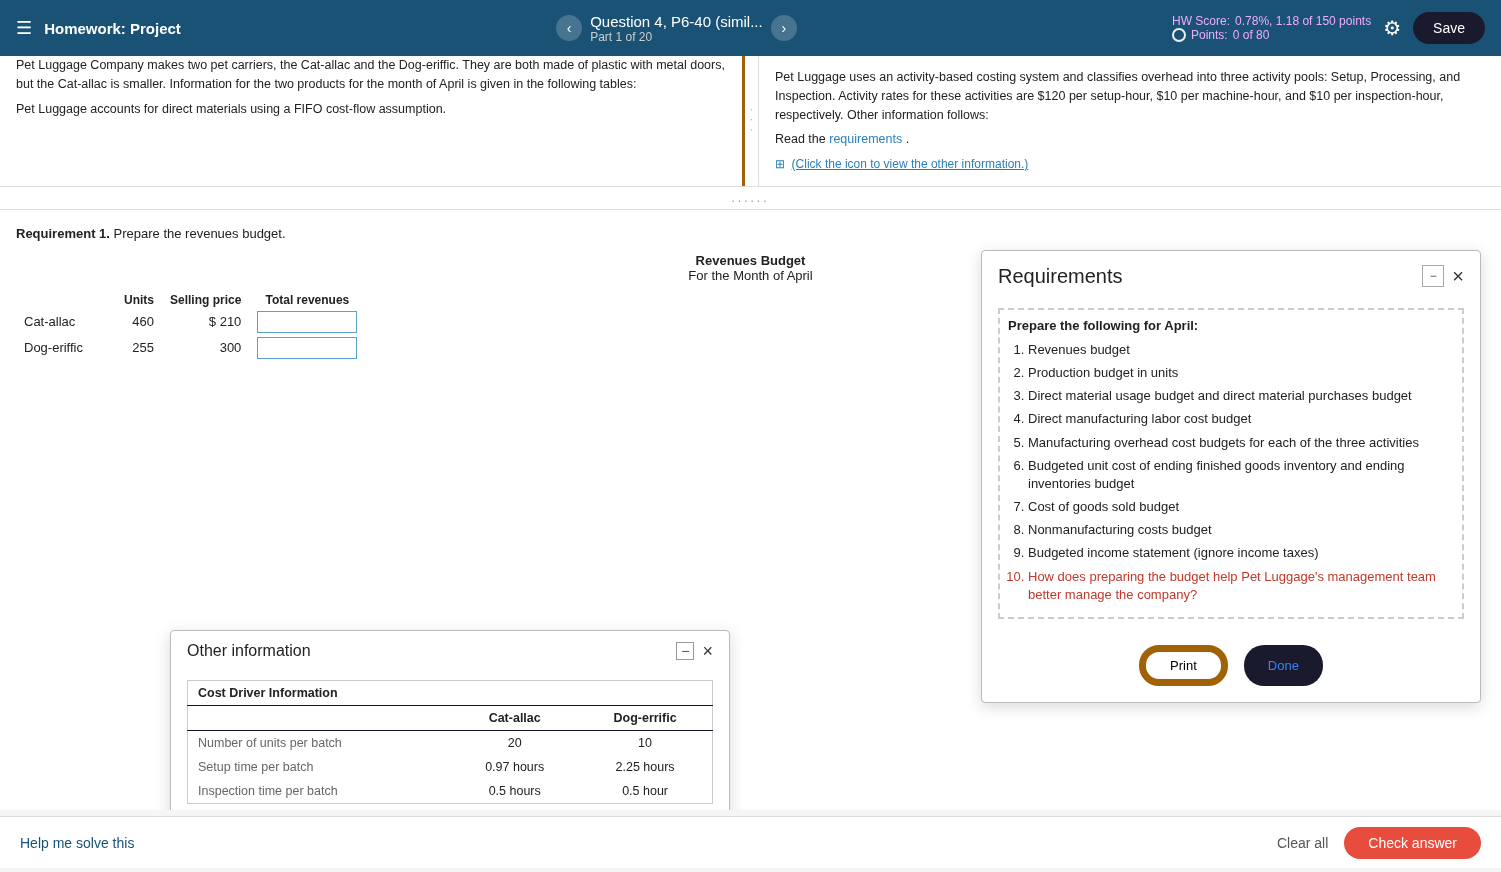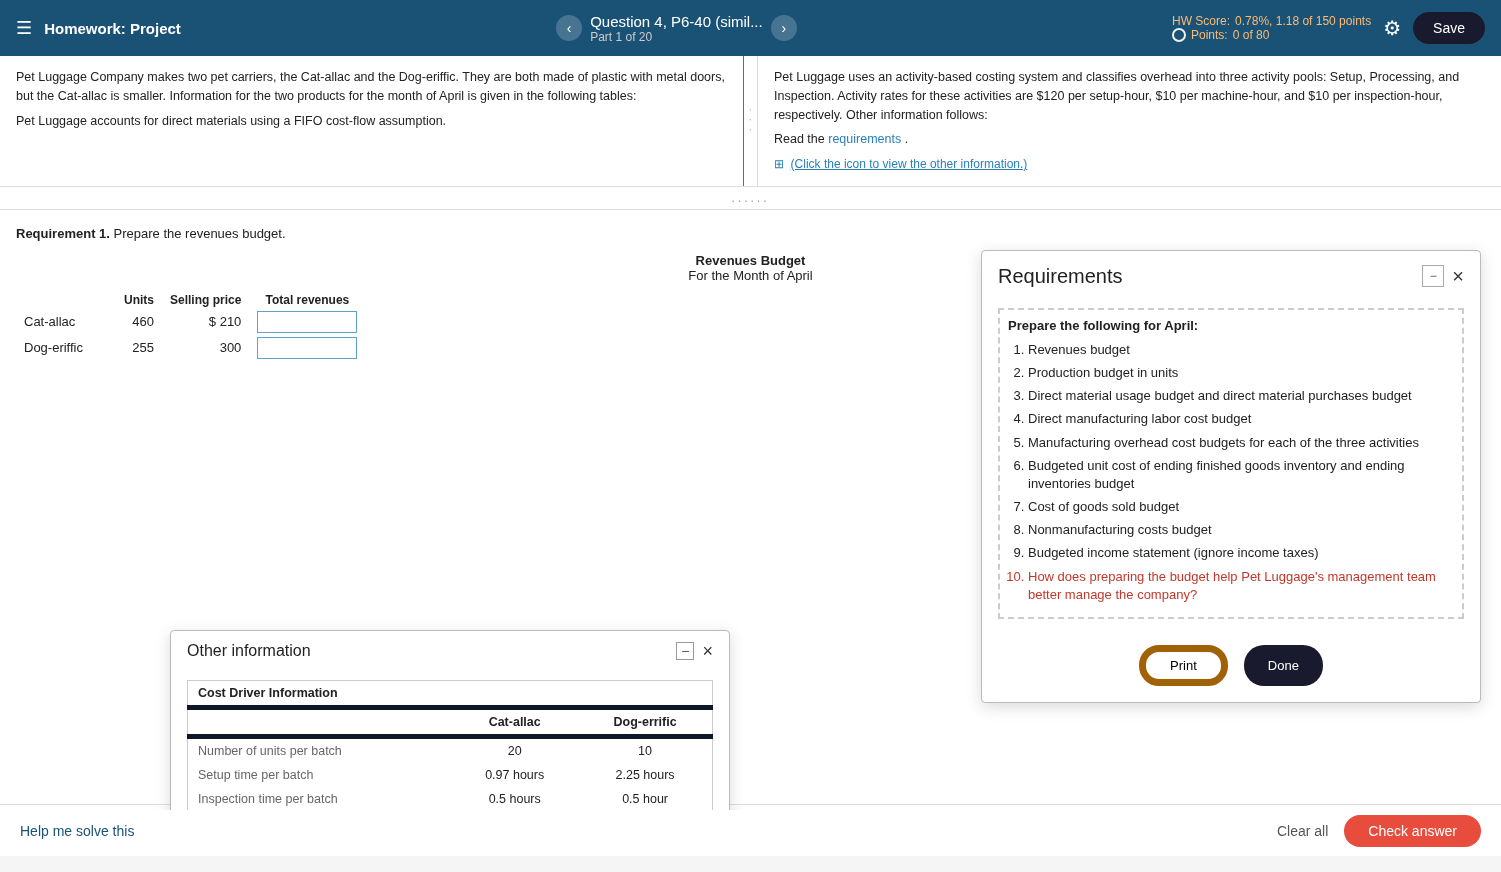--- a/index.html
+++ b/index.html
@@ -16,38 +16,38 @@
       gap: 12px;
     }
     .header-hamburger { font-size: 18px; cursor: pointer; }
     .header-title { font-size: 15px; }
     .header-title span { font-weight: bold; }
     .header-center { flex: 1; display: flex; flex-direction: column; align-items: center; justify-content: center; }
     .header-nav { display: flex; align-items: center; gap: 8px; }
     .nav-arrow { background: rgba(255,255,255,0.2); border: none; color: white; border-radius: 50%; width: 26px; height: 26px; cursor: pointer; font-size: 14px; display: flex; align-items: center; justify-content: center; }
     .header-question-title { font-size: 15px; font-weight: 500; }
     .header-question-sub { font-size: 12px; color: #ccc; }
-    .header-score { display: flex; flex-direction: column; font-size: 12px; color: #fdba74; }
+    .header-score { display: flex; flex-direction: column; font-size: 12px; color: #f0abfc; }
     .header-score .score-row { display: flex; align-items: center; gap: 5px; }
     .circle-icon { width: 14px; height: 14px; border: 2px solid #eee; border-radius: 50%; display: inline-block; }
     .header-right { display: flex; align-items: center; gap: 12px; }
     .gear-btn { background: none; border: none; color: white; font-size: 20px; cursor: pointer; }
     .save-btn { background: #1a1a2e; color: white; border: none; border-radius: 20px; padding: 8px 20px; font-size: 14px; cursor: pointer; }
 
     
     .problem-area {
       background: white;
       display: flex;
       border-bottom: 1px solid #ddd;
       min-height: 120px;
     }
     .problem-left {
       flex: 1;
-      padding: 12px 16px;
-      border-right: 1px solid #a16207;
+      padding: 0 16px;
+      border-right: 3px solid #a16207;
       font-size: 12.5px;
       line-height: 1.5;
     }
     .problem-right {
       flex: 1;
       padding: 12px 16px;
       font-size: 12.5px;
       line-height: 1.5;
     }
     .icon-table { color: #2980b9; font-size: 12px; margin-right: 3px; }
@@ -105,27 +105,27 @@
       padding: 10px 16px 6px 16px;
       border-bottom: none;
     }
     .modal-title { font-size: 16px; font-weight: 500; }
     .modal-controls { display: flex; align-items: center; gap: 8px; }
     .modal-minimize { background: none; border: 1px solid #999; color: #555; padding: 0 4px; font-size: 14px; cursor: pointer; }
     .modal-close { background: none; border: none; font-size: 18px; cursor: pointer; color: #333; }
     .modal-body { padding: 12px 16px; }
     .cost-driver-table { border: 1px solid #ccc; width: 100%; border-collapse: collapse; font-size: 12.5px; }
     .cost-driver-table th, .cost-driver-table td { padding: 5px 10px; text-align: center; }
-    .cost-driver-table th { border-bottom: 5px solid #0f172a; font-weight: bold; }
+    .cost-driver-table th { border-bottom: 1px solid #0f172a; font-weight: bold; }
     .cost-driver-table td:first-child { text-align: left; color: #666; }
     .cost-driver-table thead tr th:first-child { text-align: left; }
     .cost-driver-header { text-align: center; font-weight: bold; padding: 6px; border-bottom: 2px solid #888; }
     .info-text { font-size: 12px; color: #1a5276; margin-top: 10px; line-height: 1.5; }
     .btn-print { border: 7px solid #a16207; background: white; border-radius: 20px; padding: 6px 24px; cursor: pointer; font-size: 13px; }
-    .btn-done { border: none; background: #1a1a2e; color: #ffffff; border-radius: 20px; padding: 6px 24px; cursor: pointer; font-size: 13px; }
+    .btn-done { border: none; background: #1a1a2e; color: #3b82f6; border-radius: 20px; padding: 6px 24px; cursor: pointer; font-size: 13px; }
 
     
     .modal-requirements {
       position: absolute;
       right: 20px;
       top: 40px;
       width: 500px;
       background: white;
       border: 1px solid #bbb;
       border-radius: 4px;
@@ -145,21 +145,21 @@
     .req-body { padding: 10px 16px; }
     .req-box { border: 1px dashed #ccc; padding: 12px 16px; font-size: 13px; }
     .req-box p { margin-bottom: 8px; font-weight: bold; }
     .req-box ol { padding-left: 20px; }
     .req-box li { margin-bottom: 5px; line-height: 1.4; }
     .req-footer { display: flex; justify-content: center; gap: 16px; padding: 16px; }
 
     
     .bottom-bar {
       position: fixed;
-      bottom: 16px;
+      bottom: 4px;
       left: 0;
       right: 0;
       background: white;
       border-top: 1px solid #ddd;
       display: flex;
       align-items: center;
       justify-content: space-between;
       padding: 12px 20px;
       height: 52px;
     }

